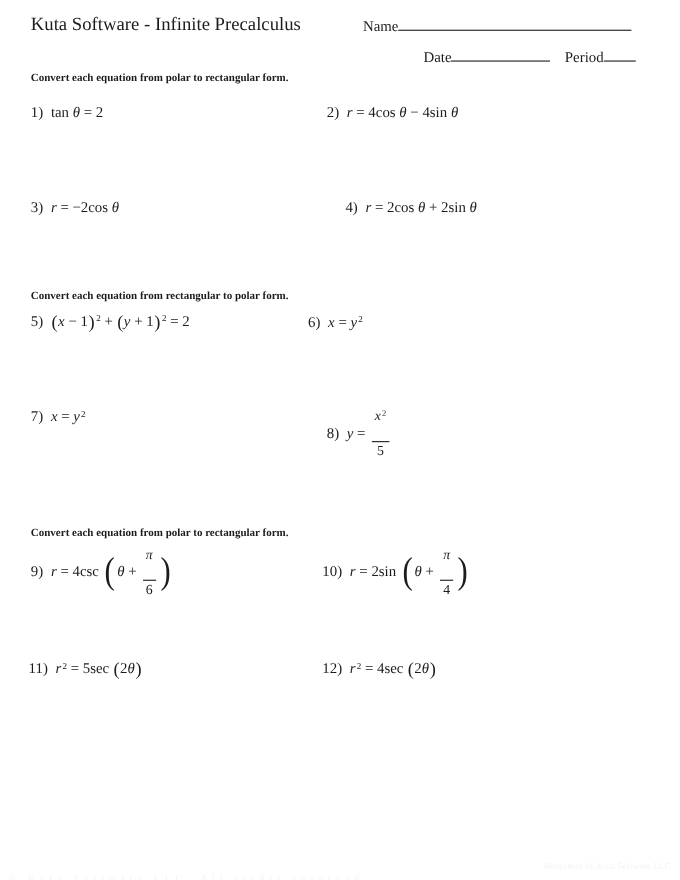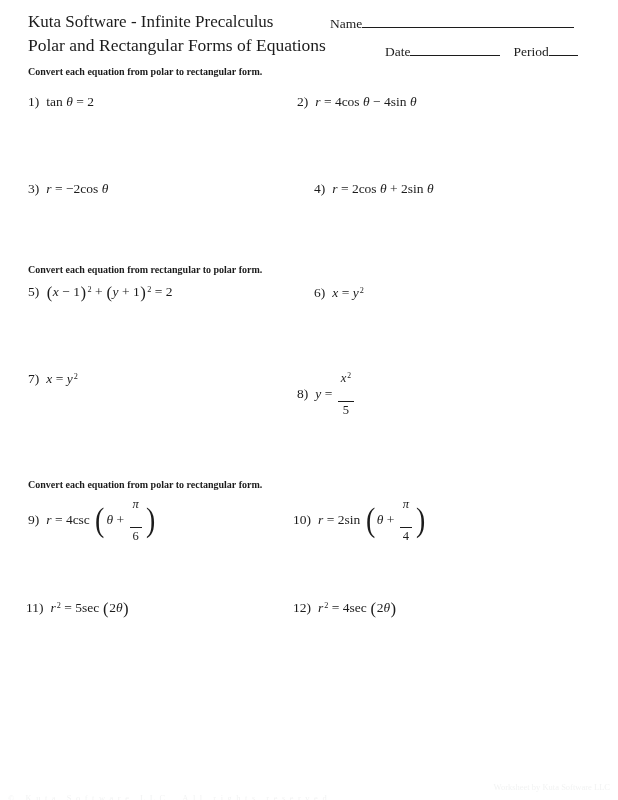--- a/index.html
+++ b/index.html
@@ -45,36 +45,35 @@
 </style>
 </head>
 <body>
 
 <div class="page">
 
   <div class="publisher">Kuta Software - Infinite Precalculus</div>
 
   <div class="name-row"><span>Name</span><span class="blank name"></span></div>
 
-  <div class="title">Polar and Rectangular Forms of Equations</div>
 
   <div class="date-row"><span>Date</span><span class="blank date"></span><span class="plabel">Period</span><span class="blank period"></span></div>
 
   <div class="instr" style="top:64px">Convert each equation from polar to rectangular form.</div>
 
   <div class="prob" style="left:28px;top:94px"><span class="pnum">1)</span><span class="eq"><span class="rm">tan </span><span class="it">θ</span><span class="rm"> = 2</span></span></div>
   <div class="prob" style="left:297px;top:94px"><span class="pnum">2)</span><span class="eq"><span class="it">r</span><span class="rm"> = 4cos </span><span class="it">θ</span><span class="rm"> − 4sin </span><span class="it">θ</span></span></div>
 
   <div class="prob" style="left:28px;top:181px"><span class="pnum">3)</span><span class="eq"><span class="it">r</span><span class="rm"> = −2cos </span><span class="it">θ</span></span></div>
   <div class="prob" style="left:314px;top:181px"><span class="pnum">4)</span><span class="eq"><span class="it">r</span><span class="rm"> = 2cos </span><span class="it">θ</span><span class="rm"> + 2sin </span><span class="it">θ</span></span></div>
 
   <div class="instr" style="top:262px">Convert each equation from rectangular to polar form.</div>
 
   <div class="prob" style="left:28px;top:284px"><span class="pnum">5)</span><span class="eq"><span class="mp">(</span><span class="it">x</span><span class="rm"> − 1</span><span class="mp">)</span><span class="sup">2</span><span class="rm"> + </span><span class="mp">(</span><span class="it">y</span><span class="rm"> + 1</span><span class="mp">)</span><span class="sup">2</span><span class="rm"> = 2</span></span></div>
-  <div class="prob" style="left:314px;top:285px"><span class="pnum">6)</span><span class="eq"><span class="it">x</span><span class="rm"> = </span><span class="it">y</span><span class="sup">2</span></span></div>
+  <div class="prob" style="left:280px;top:285px"><span class="pnum">6)</span><span class="eq"><span class="it">x</span><span class="rm"> = </span><span class="it">y</span><span class="sup">2</span></span></div>
 
   <div class="prob" style="left:28px;top:371px"><span class="pnum">7)</span><span class="eq"><span class="it">x</span><span class="rm"> = </span><span class="it">y</span><span class="sup">2</span></span></div>
   <div class="prob" style="left:297px;top:371px"><span class="pnum">8)</span><span class="eq"><span class="it">y</span><span class="rm"> = </span><span class="frac"><span class="fnum"><span class="it">x</span><span class="sup">2</span></span><span class="fden"><span class="rm">5</span></span></span></span></div>
 
   <div class="instr" style="top:477px">Convert each equation from polar to rectangular form.</div>
 
   <div class="prob" style="left:28px;top:497px"><span class="pnum">9)</span><span class="eq"><span class="it">r</span><span class="rm"> = 4csc </span><span class="bp">(</span><span class="it">θ</span><span class="rm"> + </span><span class="frac"><span class="fnum"><span class="it">π</span></span><span class="fden"><span class="rm">6</span></span></span><span class="bp">)</span></span></div>
   <div class="prob" style="left:293px;top:497px"><span class="pnum">10)</span><span class="eq"><span class="it">r</span><span class="rm"> = 2sin </span><span class="bp">(</span><span class="it">θ</span><span class="rm"> + </span><span class="frac"><span class="fnum"><span class="it">π</span></span><span class="fden"><span class="rm">4</span></span></span><span class="bp">)</span></span></div>
 
   <div class="prob" style="left:26px;top:600px"><span class="pnum">11)</span><span class="eq"><span class="it">r</span><span class="sup">2</span><span class="rm"> = 5sec </span><span class="mp">(</span><span class="rm">2</span><span class="it">θ</span><span class="mp">)</span></span></div>

